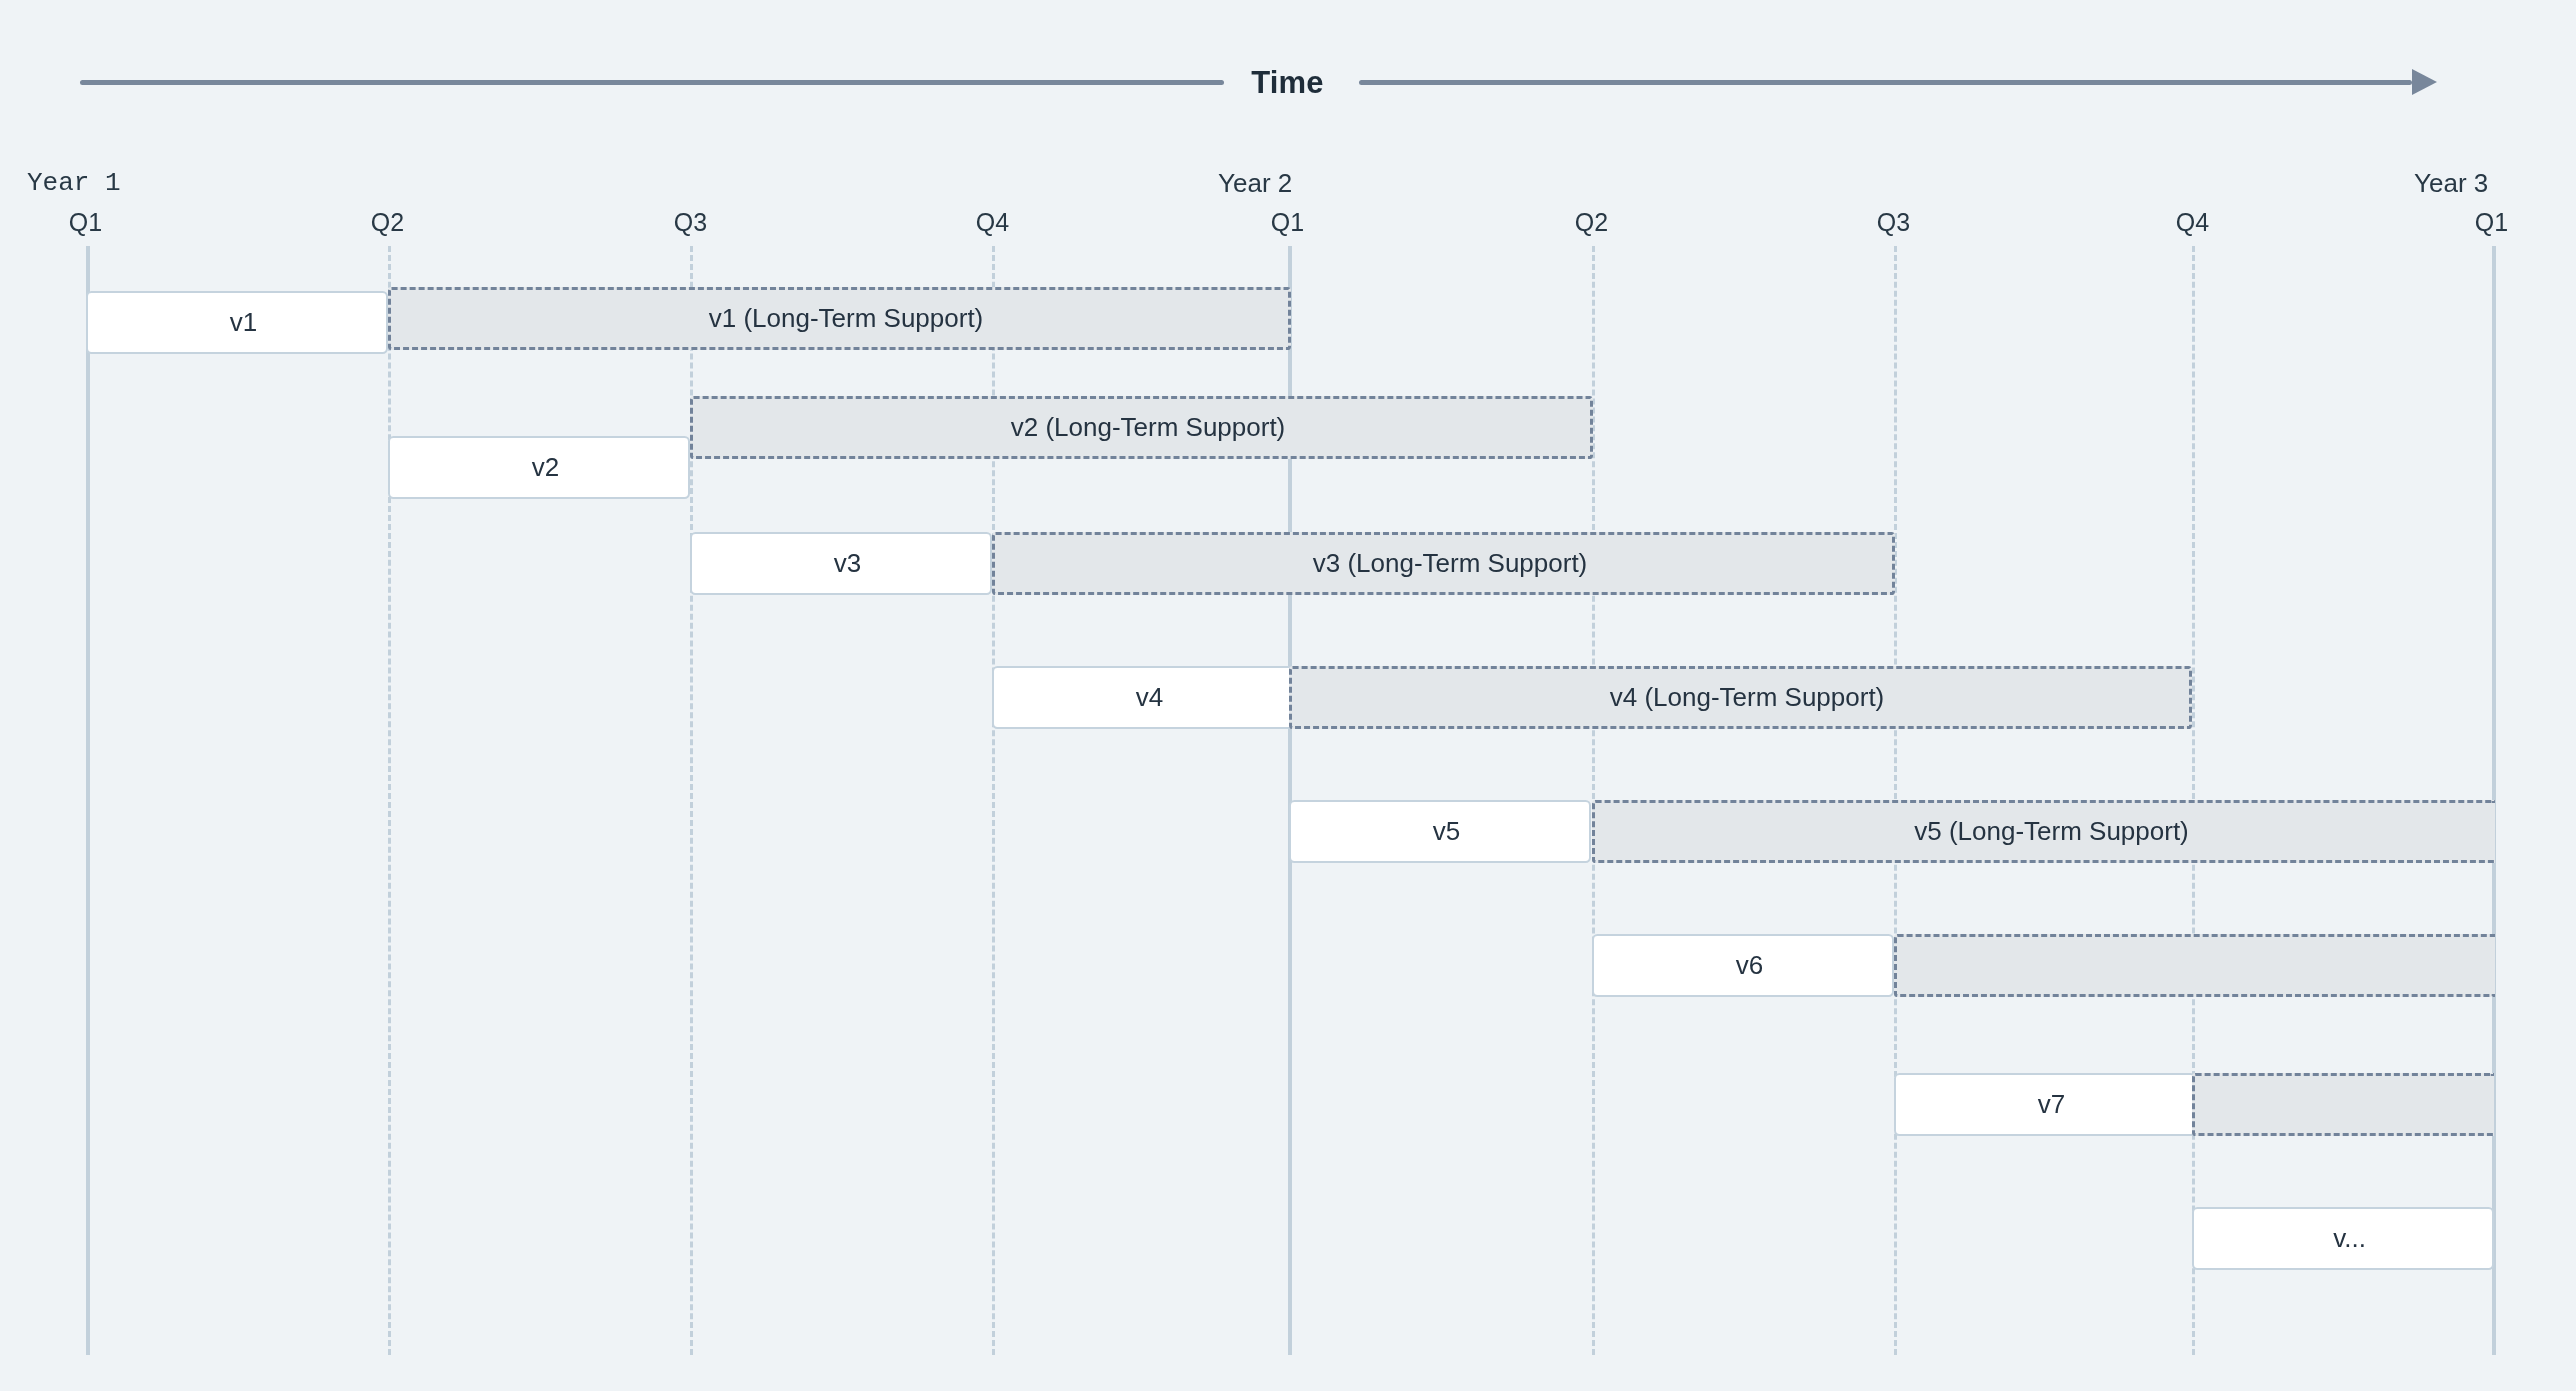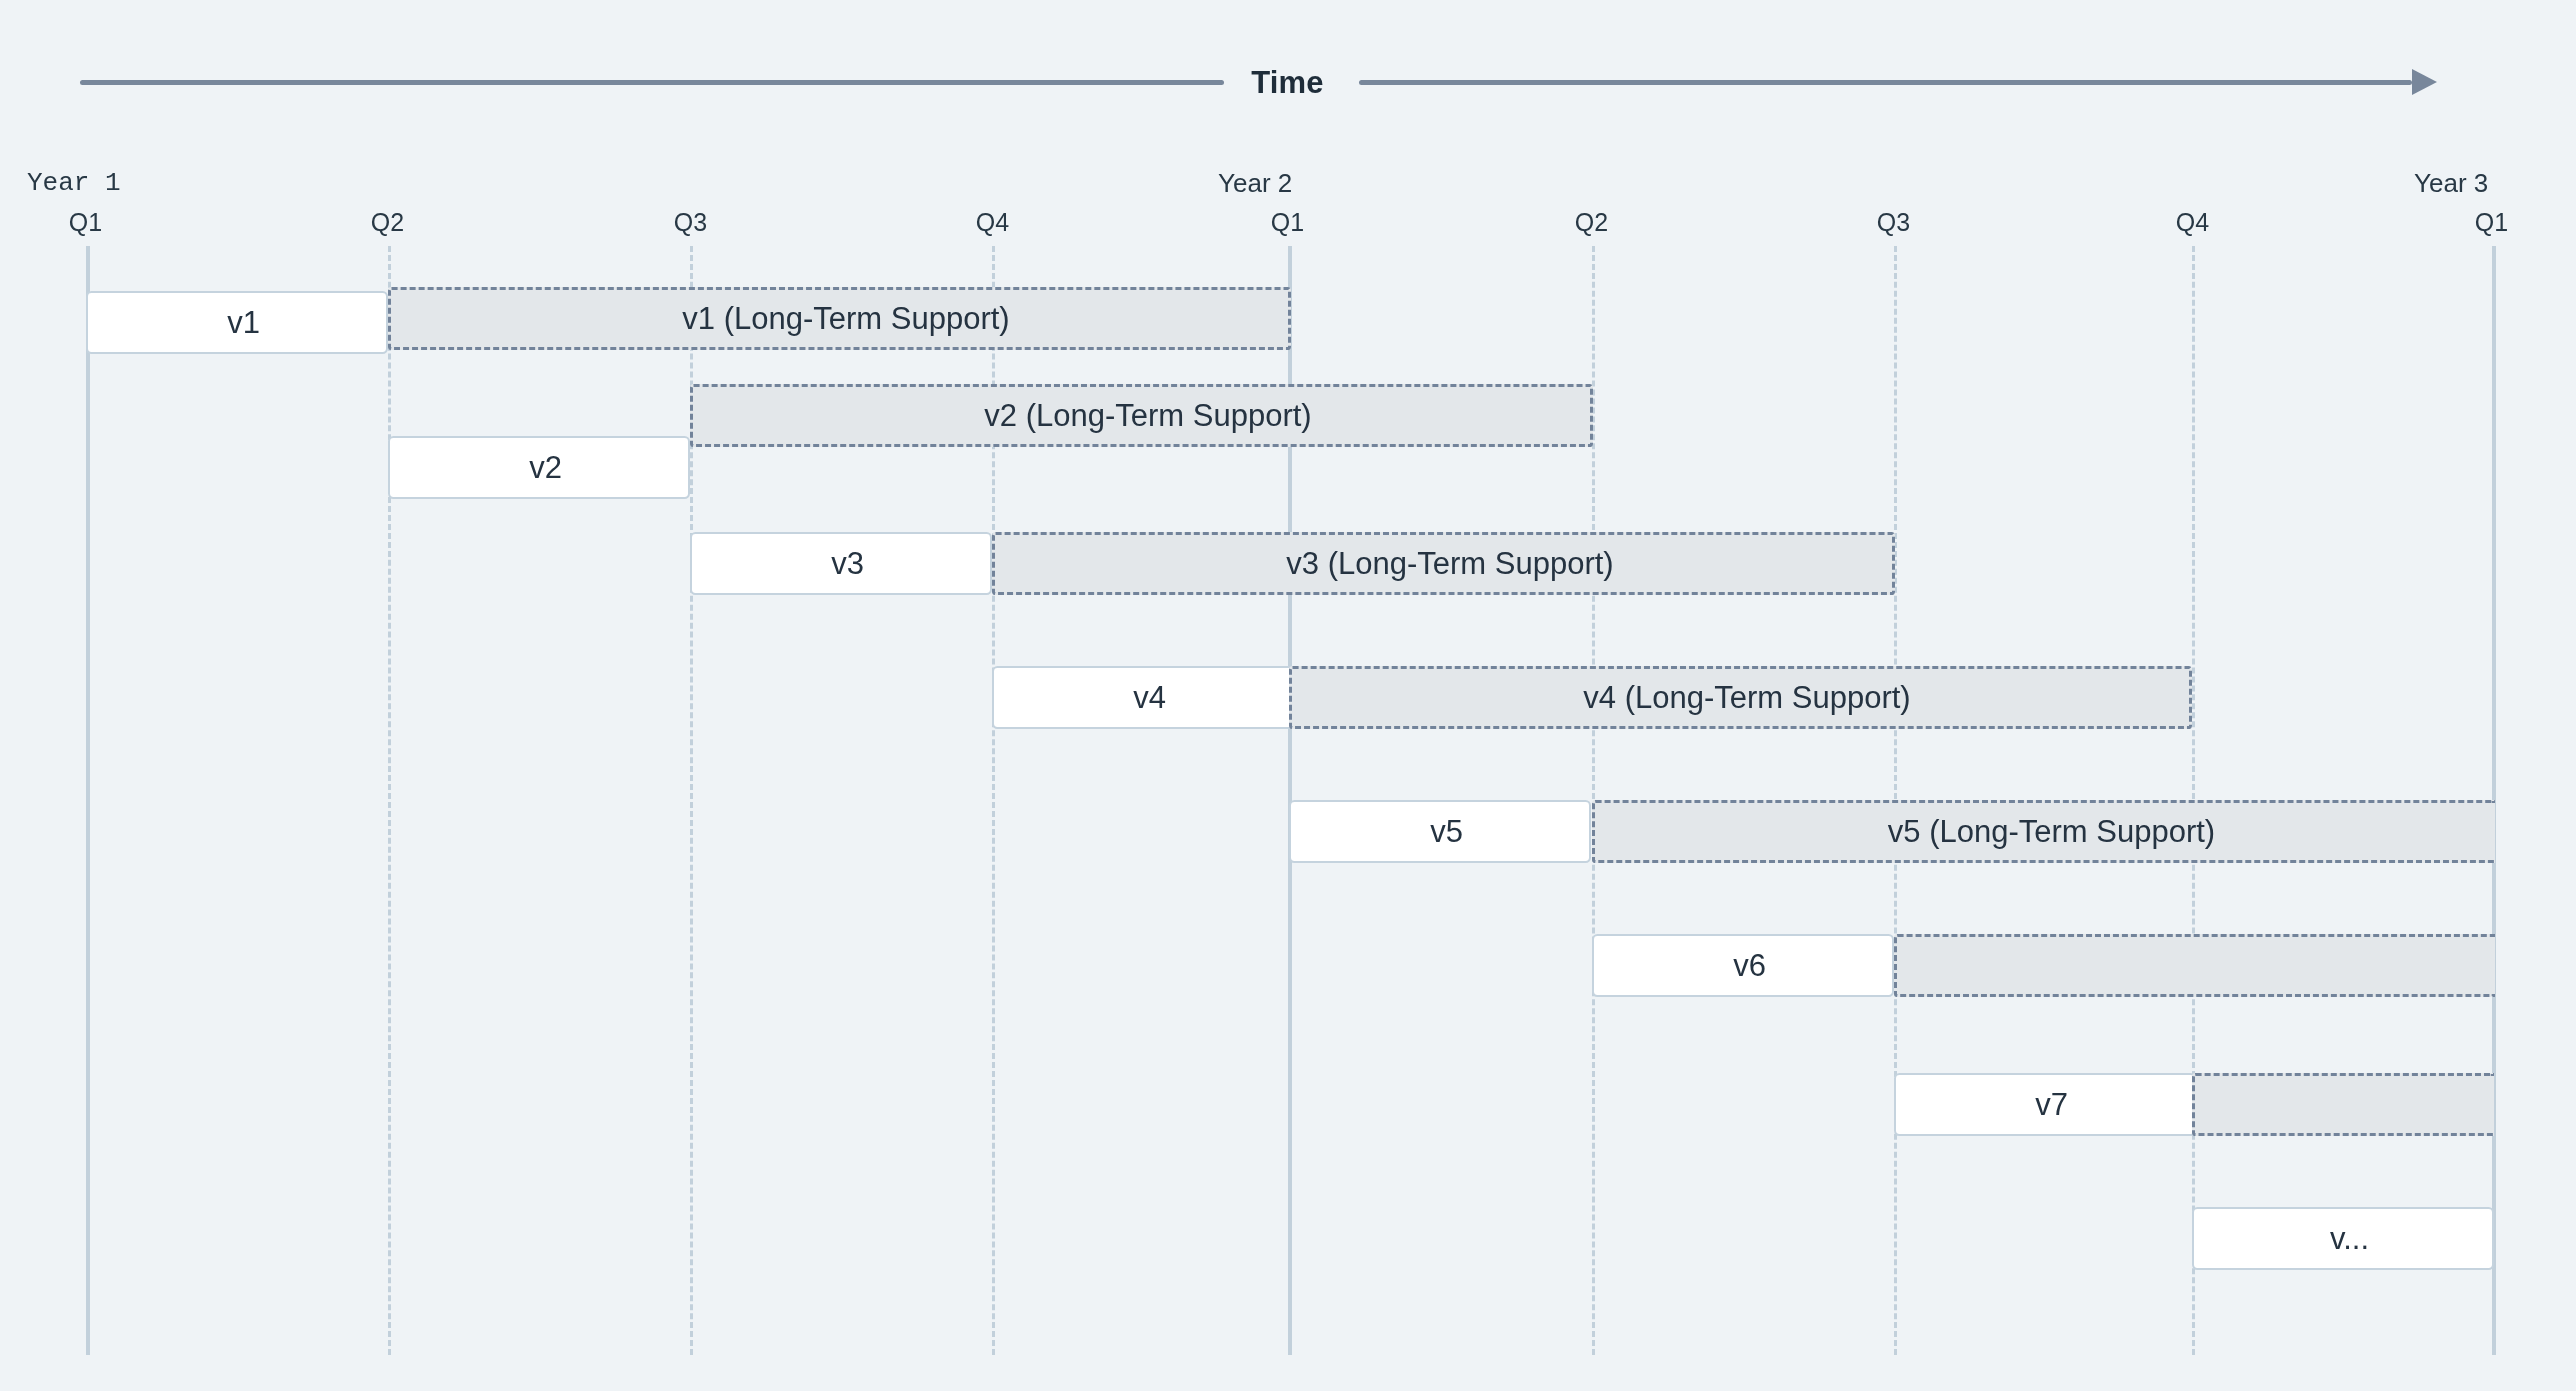--- a/index.html
+++ b/index.html
@@ -40,21 +40,21 @@
 
   
   .gridline{position:absolute;top:246px;height:1109px;width:0;}
   .gridline.solid{border-left:4.5px solid #c2d0db;}
   .gridline.dashed{border-left:3.6px dashed #c2d0db;}
 
   
   .bar{
     position:absolute;height:63px;box-sizing:border-box;
     display:flex;align-items:center;justify-content:center;
-    font-size:31px;color:#253341;white-space:nowrap;overflow:hidden;padding-left:13px;
+    font-size:26px;color:#253341;white-space:nowrap;overflow:hidden;padding-left:13px;
   }
   .bar.active{
     background:#ffffff;border:2.7px solid #c5d3de;border-radius:5.4px;
   }
   .bar.lts{
     background:#e3e7ea;border:3.6px dashed #72839a;border-radius:3.6px;
   }
   .bar.lts.clipped{
     border-right:none;border-top-right-radius:0;border-bottom-right-radius:0;
   }
@@ -98,21 +98,21 @@
       <div class="gridline dashed" style="left: 1592px;"></div>
       <div class="gridline dashed" style="left: 1894px;"></div>
       <div class="gridline dashed" style="left: 2192px;"></div>
       <div class="gridline solid" style="left: 2492px;"></div>
     </div>
 
   <div id="bars">
       <div class="bar active" style="left: 86px; top: 291px; width: 302px;">v1</div>
       <div class="bar lts" style="left: 388px; top: 287px; width: 903px;">v1 (Long-Term Support)</div>
       <div class="bar active" style="left: 388px; top: 396px; width: 302px; margin-top: 40px;">v2</div>
-      <div class="bar lts" style="left: 690px; top: 384px; width: 903px;">v2 (Long-Term Support)</div>
+      <div class="bar lts" style="left: 690px; top: 396px; width: 903px;">v2 (Long-Term Support)</div>
       <div class="bar active" style="left: 690px; top: 532px; width: 302px;">v3</div>
       <div class="bar lts" style="left: 992px; top: 532px; width: 903px;">v3 (Long-Term Support)</div>
       <div class="bar active" style="left: 992px; top: 666px; width: 302px;">v4</div>
       <div class="bar lts" style="left: 1289px; top: 666px; width: 903px;">v4 (Long-Term Support)</div>
       <div class="bar active" style="left: 1289px; top: 800px; width: 302px;">v5</div>
       <div class="bar lts clipped" style="left: 1592px; top: 800px; width: 903px;">v5 (Long-Term Support)</div>
       <div class="bar active" style="left: 1592px; top: 934px; width: 302px;">v6</div>
       <div class="bar lts clipped" style="left: 1894px; top: 934px; width: 601px;"></div>
       <div class="bar active" style="left: 1894px; top: 1073px; width: 302px;">v7</div>
       <div class="bar lts clipped" style="left: 2192px; top: 1073px; width: 302px;"></div>

